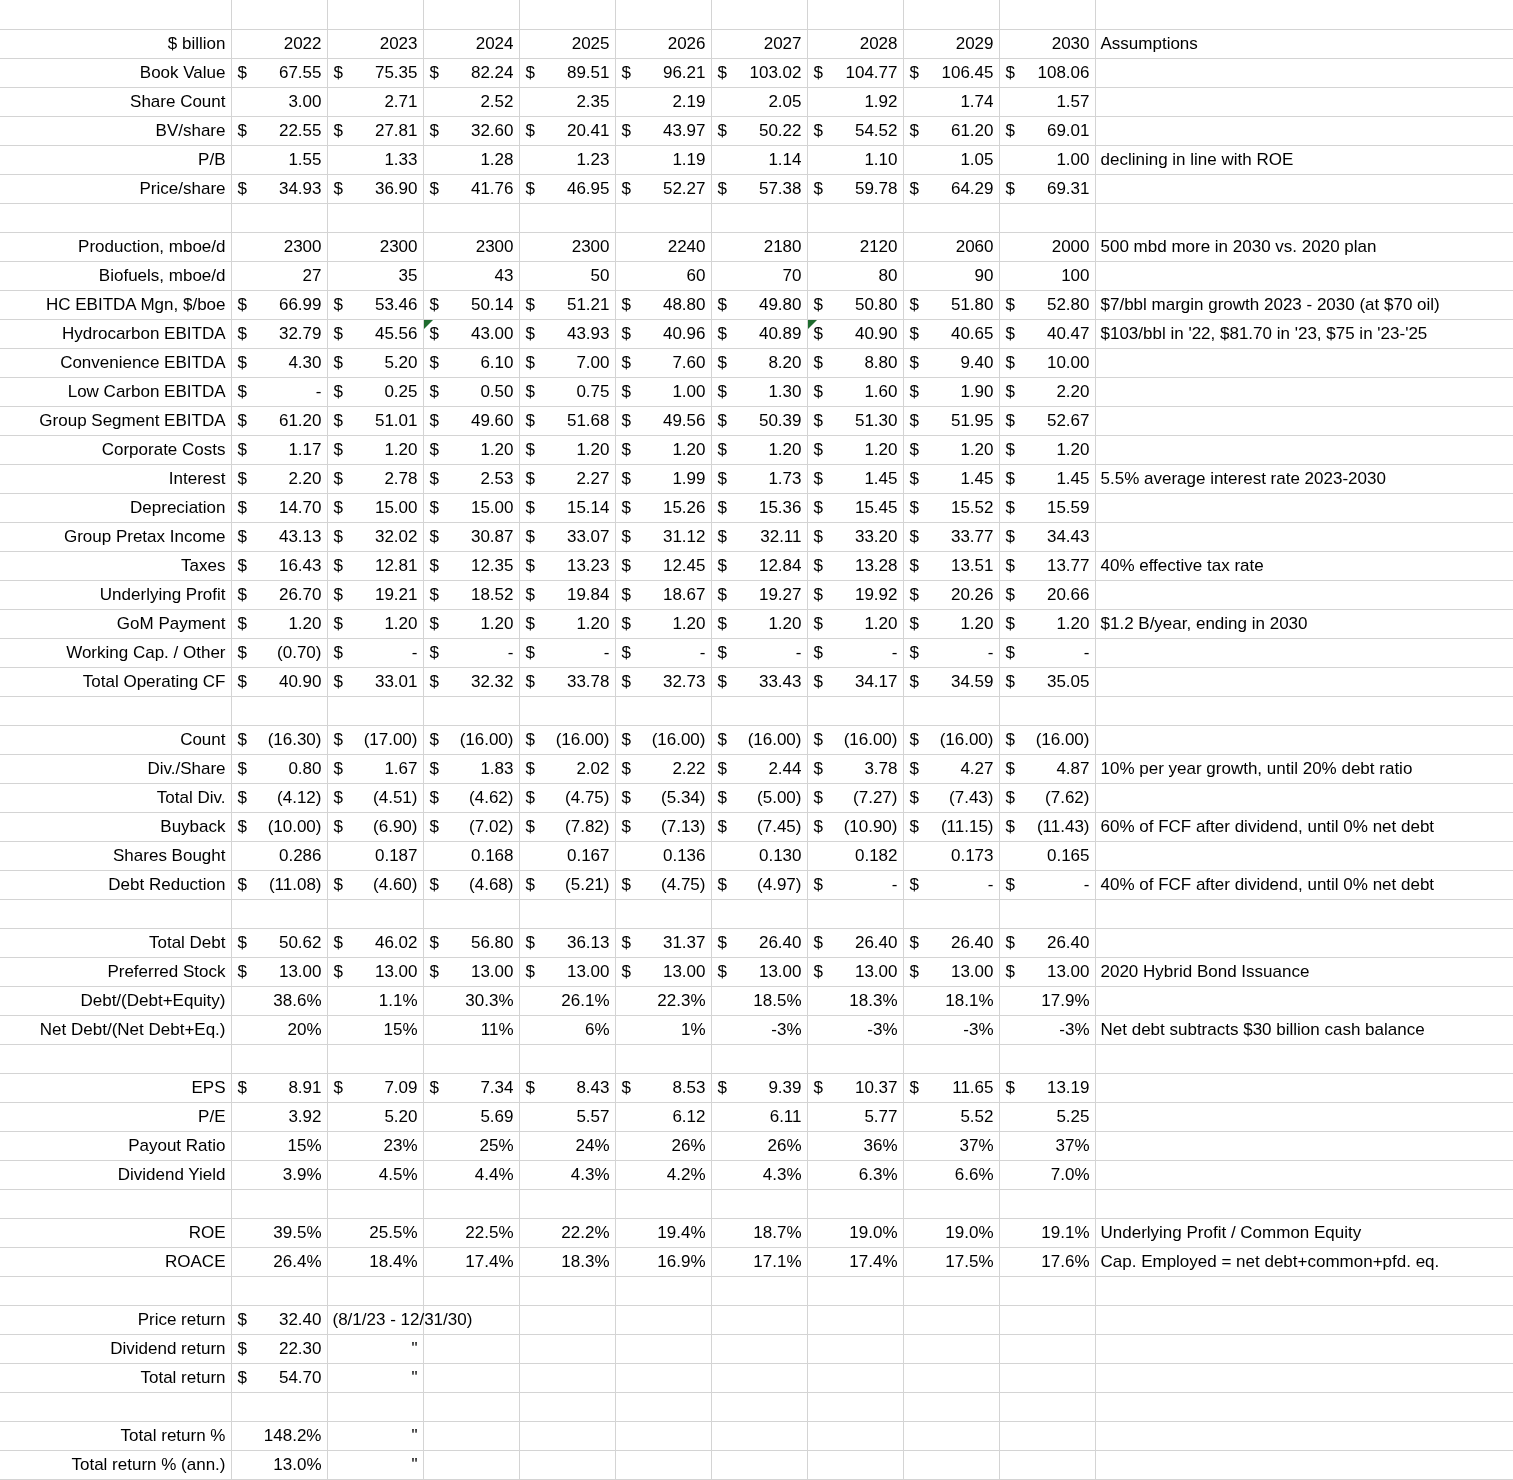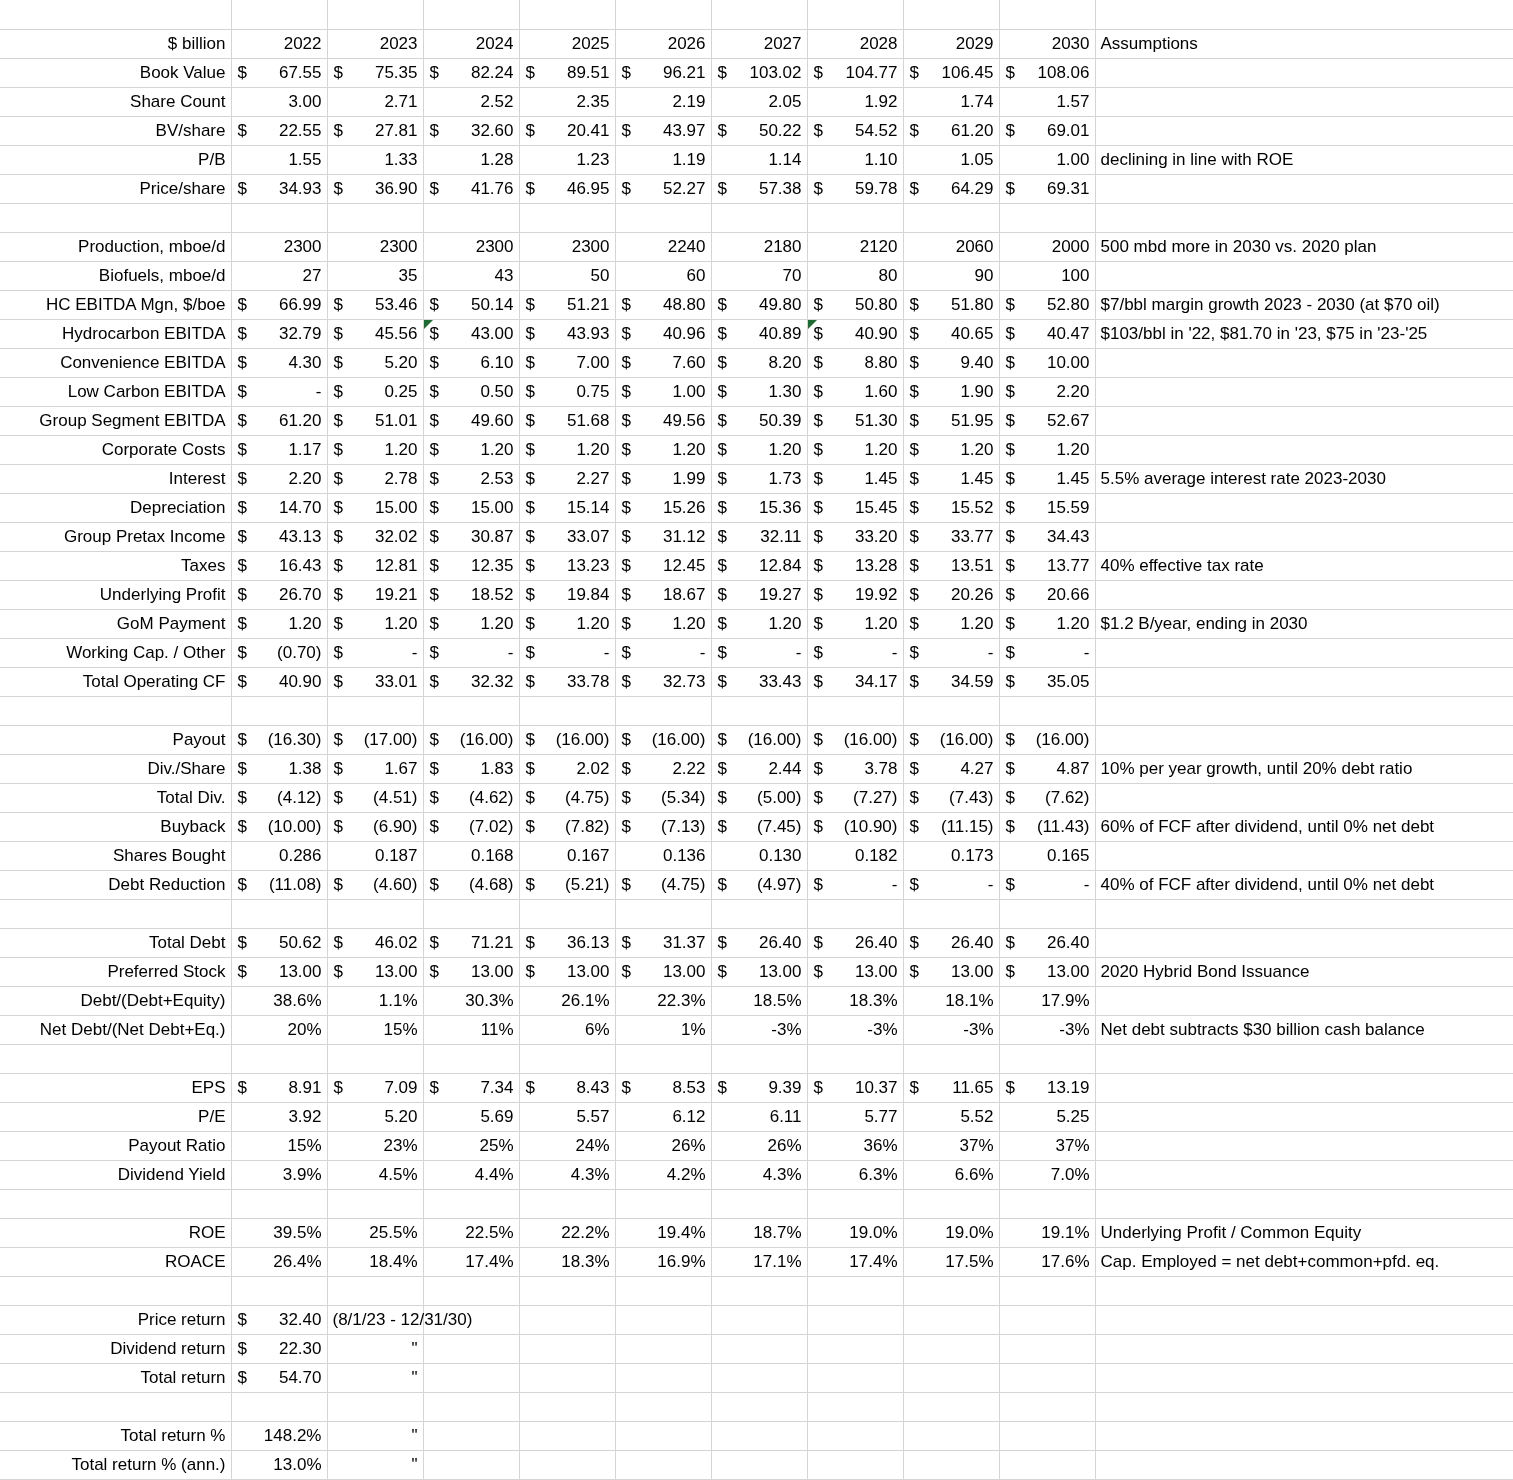--- a/index.html
+++ b/index.html
@@ -415,35 +415,35 @@
         <td class="blank"></td>
         <td class="blank"></td>
         <td class="blank"></td>
         <td class="blank"></td>
         <td class="blank"></td>
         <td class="blank"></td>
         <td class="blank"></td>
         <td class="assum"></td>
       </tr>
       <tr>
-        <td class="label">Payout</td>
+        <td class="label">Count</td>
         <td class="acct"><span class="dollar">$</span><span>(16.30)</span></td>
         <td class="acct"><span class="dollar">$</span><span>(17.00)</span></td>
         <td class="acct"><span class="dollar">$</span><span>(16.00)</span></td>
         <td class="acct"><span class="dollar">$</span><span>(16.00)</span></td>
         <td class="acct"><span class="dollar">$</span><span>(16.00)</span></td>
         <td class="acct"><span class="dollar">$</span><span>(16.00)</span></td>
         <td class="acct"><span class="dollar">$</span><span>(16.00)</span></td>
         <td class="acct"><span class="dollar">$</span><span>(16.00)</span></td>
         <td class="acct"><span class="dollar">$</span><span>(16.00)</span></td>
         <td class="assum"></td>
       </tr>
       <tr>
         <td class="label">Div./Share</td>
-        <td class="acct"><span class="dollar">$</span><span>1.38</span></td>
+        <td class="acct"><span class="dollar">$</span><span>0.80</span></td>
         <td class="acct"><span class="dollar">$</span><span>1.67</span></td>
         <td class="acct"><span class="dollar">$</span><span>1.83</span></td>
         <td class="acct"><span class="dollar">$</span><span>2.02</span></td>
         <td class="acct"><span class="dollar">$</span><span>2.22</span></td>
         <td class="acct"><span class="dollar">$</span><span>2.44</span></td>
         <td class="acct"><span class="dollar">$</span><span>3.78</span></td>
         <td class="acct"><span class="dollar">$</span><span>4.27</span></td>
         <td class="acct"><span class="dollar">$</span><span>4.87</span></td>
         <td class="assum">10% per year growth, until 20% debt ratio</td>
       </tr>
@@ -509,21 +509,21 @@
         <td class="blank"></td>
         <td class="blank"></td>
         <td class="blank"></td>
         <td class="blank"></td>
         <td class="assum"></td>
       </tr>
       <tr>
         <td class="label">Total Debt</td>
         <td class="acct"><span class="dollar">$</span><span>50.62</span></td>
         <td class="acct"><span class="dollar">$</span><span>46.02</span></td>
-        <td class="acct"><span class="dollar">$</span><span>71.21</span></td>
+        <td class="acct"><span class="dollar">$</span><span>56.80</span></td>
         <td class="acct"><span class="dollar">$</span><span>36.13</span></td>
         <td class="acct"><span class="dollar">$</span><span>31.37</span></td>
         <td class="acct"><span class="dollar">$</span><span>26.40</span></td>
         <td class="acct"><span class="dollar">$</span><span>26.40</span></td>
         <td class="acct"><span class="dollar">$</span><span>26.40</span></td>
         <td class="acct"><span class="dollar">$</span><span>26.40</span></td>
         <td class="assum"></td>
       </tr>
       <tr>
         <td class="label">Preferred Stock</td>

